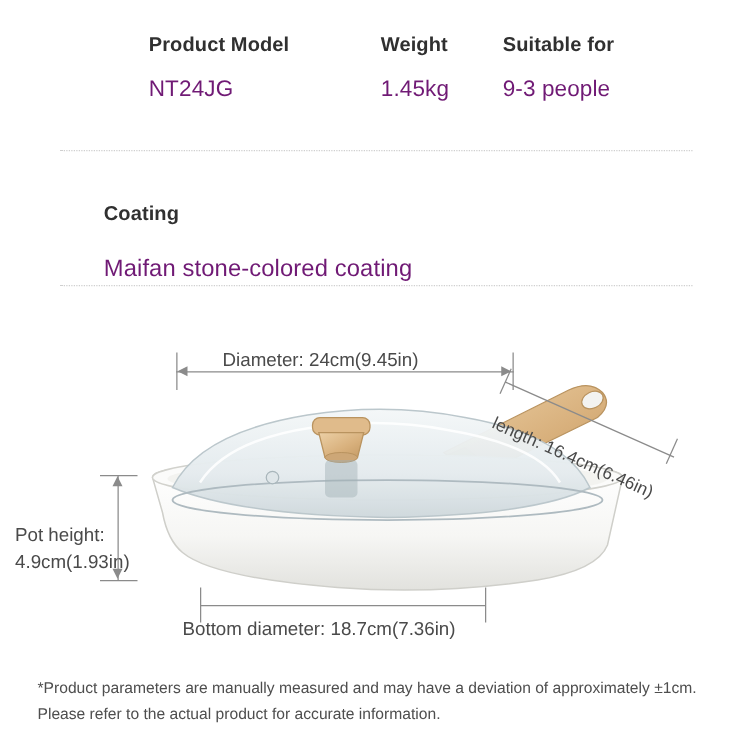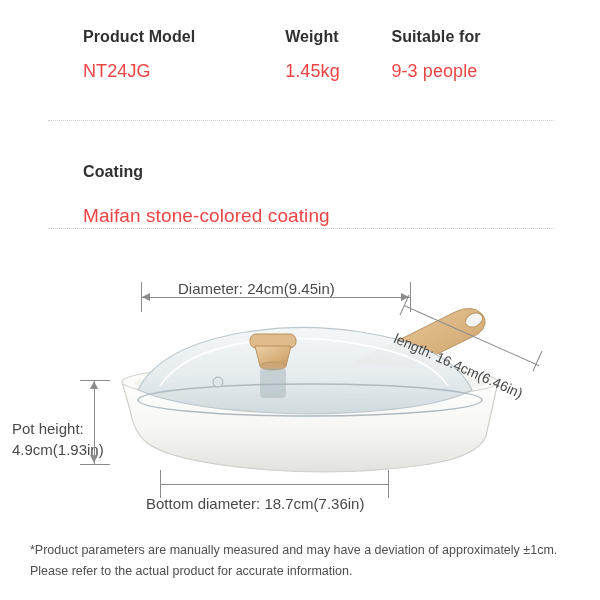--- a/index.html
+++ b/index.html
@@ -24,34 +24,34 @@
   }
 
   
   .spec-top {
     position: absolute;
     left: 83px;
     top: 24px;
     width: 440px;
     display: flex;
   }
-  .spec-col-model { width: 215px; }
+  .spec-col-model { width: 215px; margin-left: 36px; }
   .spec-col-weight { width: 113px; }
   .spec-col-suit { width: 140px; }
 
   .spec-label {
     font-size: 16px;
     font-weight: bold;
     color: #303030;
     letter-spacing: 0.1px;
     line-height: 26px;
   }
   .spec-value {
     font-size: 18px;
-    color: #ef4444;
+    color: #701a75;
     line-height: 30px;
     margin-top: 6px;
     letter-spacing: 0.1px;
   }
 
   .dotted-rule {
     position: absolute;
     left: 48px;
     width: 506px;
     border-top: 1px dotted #cfcfcf;

